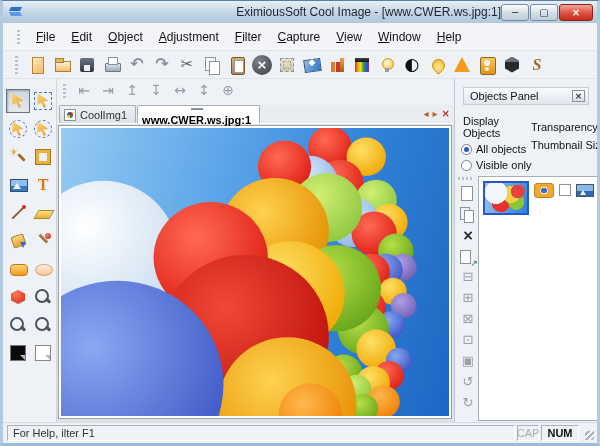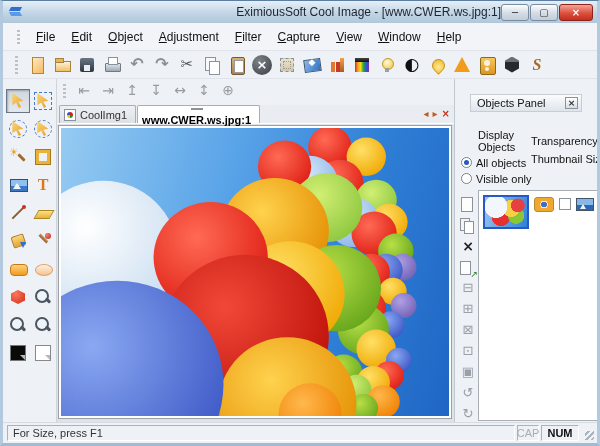--- a/index.html
+++ b/index.html
@@ -184,29 +184,29 @@
 
   .canvas-wrap { flex:1; background:#dfe2e6; padding:1px 2px 3px 1px; min-height:0; }
   .canvas-frame { width:100%; height:100%; background:#fff; border:1px solid #9aa0a8; padding:2px; }
   .canvas-img { width:100%; height:100%; position:relative; overflow:hidden;
         background:linear-gradient(105deg,#96cbf2 0%,#5aa4e8 38%,#2f7fd6 70%,#1f66c4 100%); }
   .canvas-img svg { position:absolute; inset:0; width:100%; height:100%; }
 
   
   .objects-panel { width:143px; border-left:1px solid #c2c8d0; display:flex; flex-direction:column;
                    background:#eef1f5; overflow:hidden; }
-  .op-header { height:18px; margin:15px; display:flex; align-items:center; justify-content:space-between;
+  .op-header { height:18px; margin:8px; display:flex; align-items:center; justify-content:space-between;
                padding:0 3px 0 6px; font-size:11px; color:#111;
                background:linear-gradient(#fbfcfd,#dfe5ec); border:1px solid #c8cdd4; }
   .op-close { width:13px; height:12px; border:1px solid #8a929c; background:linear-gradient(#fff,#d8dde4);
               font:bold 9px/10px "DejaVu Sans",sans-serif; color:#333; text-align:center; padding:0; }
   .op-controls { display:flex; font-size:11px; color:#111; padding:2px 0 4px 4px; }
   .op-col-left { width:72px; }
-  .op-group-label { margin:0 0 3px 19px; }
-  .radio-row { display:flex; align-items:flex-start; gap:4px; margin:4px 0 0 2px; white-space:nowrap; }
+  .op-group-label { margin:0 0 3px 4px; }
+  .radio-row { display:flex; align-items:flex-end; gap:4px; margin:4px 0 0 2px; white-space:nowrap; }
   .radio { width:11px; height:11px; border:1px solid #7a828c; border-radius:50%; background:#fff; position:relative; flex:0 0 auto; }
   .radio.checked::after { content:""; position:absolute; inset:2px; border-radius:50%; background:#2858c0; }
   .op-col-right { flex:1; text-align:right; white-space:nowrap; overflow:hidden; }
   .op-col-right div { margin-top:6px; margin-right:-2px; }
   .op-body { flex:1; display:flex; min-height:0; }
   .op-strip { width:22px; padding:2px 0 0 3px; display:flex; flex-direction:column; gap:3px; }
   .op-strip::before { content:""; height:3px; margin:0 3px 2px 0;
         background:repeating-linear-gradient(90deg,#b8c0ca 0 2px,transparent 2px 4px); }
   .obtn { width:18px; height:18px; border:none; background:transparent; padding:0;
           font-family:"DejaVu Sans",sans-serif; font-size:13px; color:#9aa0a8; position:relative; }
@@ -575,19 +575,19 @@
           <div class="thumb"></div>
           <button class="eye-btn"></button>
           <span class="vis-checkbox"></span>
           <span class="img-badge"></span>
         </div>
       </div>
     </div>
   </div>
 
   <div class="statusbar">
-    <div class="sb-cell sb-main">For Size, press F1</div>
+    <div class="sb-cell sb-main">For Help, ilter F1</div>
     <div class="sb-cell sb-cap">CAP</div>
     <div class="sb-cell sb-num">NUM</div>
     <div class="sb-cell sb-grip"></div>
   </div>
 
 </div>
 
 </body></html>

